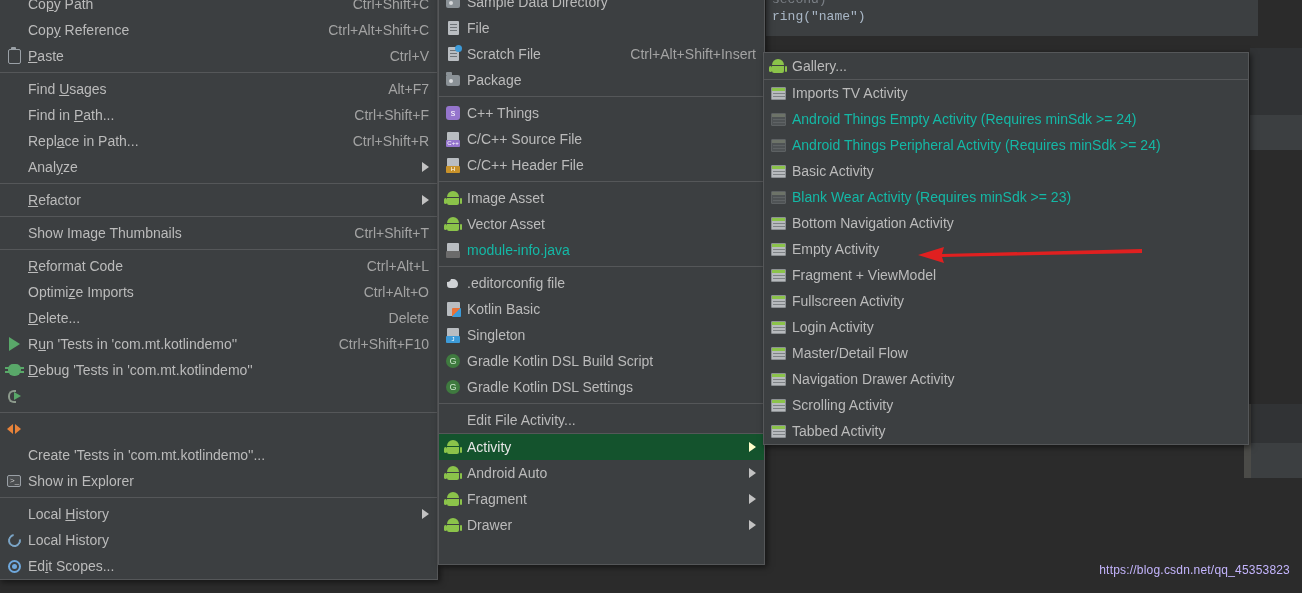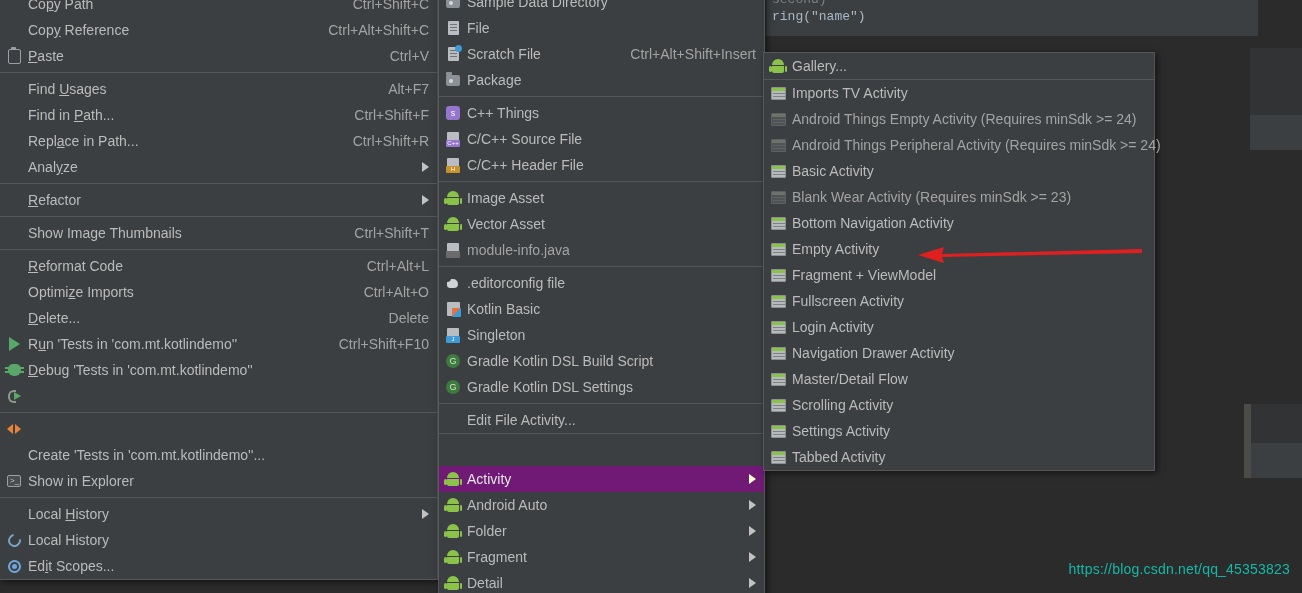--- a/index.html
+++ b/index.html
@@ -16,63 +16,63 @@
   #editor-bg{position:absolute;inset:0;background:#2b2b2b;}
   .bg-panel{position:absolute;background:#3c3f41;}
   .bg-code{
     position:absolute;
     font-family:"Liberation Mono", monospace;
     font-size:13px;color:#a9b7c6;white-space:pre;
   }
   .bg-strip{position:absolute;background:#313335;}
   .watermark{
     position:absolute;right:12px;bottom:16px;
-    color:#14b8a6;font-size:14px;letter-spacing:.2px;
+    color:#c4b5fd;font-size:12px;letter-spacing:.2px;
   }
   
   .menu{
     position:absolute;
     background:#3c3f41;
     border:1px solid #555759;
     box-shadow:2px 2px 6px rgba(0,0,0,.55);
     box-sizing:border-box;
     padding:0;
   }
   .mi{
     position:relative;
     display:flex;align-items:center;
     height:26px;
     padding:0 8px 0 0;
     white-space:nowrap;
     color:#bbbbbb;
     box-sizing:border-box;
   }
-  .mi.sel{background:#701a75;color:#e6e6e6;margin-top:32px;}
-  .mi.dis{color:#a3a3a3;}
+  .mi.sel{background:#14532d;color:#e6e6e6;}
+  .mi.dis{color:#14b8a6;}
   .mi .ico{
     width:28px;min-width:28px;height:26px;
     display:flex;align-items:center;justify-content:center;
   }
   .mi .lbl{flex:0 0 auto;font-size:14px;}
   .mi .spacer{flex:1 1 auto;min-width:14px;}
   .mi .acc{color:#a3a3a3;font-size:14px;padding-left:16px;}
   .mi .arrow{
     width:0;height:0;margin-left:10px;
     border-top:5px solid transparent;border-bottom:5px solid transparent;
     border-left:7px solid #c2c2c2;
   }
   .mi.sel .arrow{border-left-color:#ffffcc;}
   .sep{height:1px;background:#555759;margin:3px 0;}
   .sep0{height:1px;background:#555759;margin:0;}
   u{text-decoration:underline;}
 
   
   #menu-context{left:-1px;top:-10px;width:439px;}
   #menu-new{left:438px;top:-12px;width:327px;}
-  #menu-activity{left:763px;top:52px;width:392px;}
+  #menu-activity{left:763px;top:52px;width:486px;}
 
   
   .i-clip{width:11px;height:13px;border:1.6px solid #9aa0a6;border-radius:2px;position:relative;}
   .i-clip:before{content:"";position:absolute;left:2px;top:-3px;width:5px;height:3px;background:#9aa0a6;border-radius:1px;}
 
   .i-play{width:0;height:0;border-top:7px solid transparent;border-bottom:7px solid transparent;border-left:11px solid #59a869;}
   .i-bug{width:13px;height:12px;background:#59a869;border-radius:5px 5px 6px 6px;position:relative;}
   .i-bug:before{content:"";position:absolute;left:-3px;top:3px;width:19px;height:1.6px;background:#59a869;}
   .i-bug:after{content:"";position:absolute;left:-3px;top:7px;width:19px;height:1.6px;background:#59a869;}
   .i-cov{width:13px;height:13px;position:relative;}
@@ -445,68 +445,55 @@
   </div>
   <div class="mi">
     <span class="ico">
         <span class="i-droid">
           <i class="head"></i>
           <i class="body"></i>
           <i class="la"></i>
           <i class="ra"></i>
         </span>
       </span>
-    <span class="lbl">Folder</span>
+    <span class="lbl">Fragment</span>
     <span class="spacer"></span>
     <span class="arrow"></span>
   </div>
   <div class="mi">
     <span class="ico">
         <span class="i-droid">
           <i class="head"></i>
           <i class="body"></i>
           <i class="la"></i>
           <i class="ra"></i>
         </span>
       </span>
-    <span class="lbl">Fragment</span>
+    <span class="lbl">Drawer</span>
     <span class="spacer"></span>
     <span class="arrow"></span>
   </div>
+  <div class="mi">
+    <span class="ico"></span>
+
+    <span class="spacer"></span>
+
+  </div>
+</div>
+
+<div class="menu" id="menu-activity">
   <div class="mi">
     <span class="ico">
         <span class="i-droid">
           <i class="head"></i>
           <i class="body"></i>
           <i class="la"></i>
           <i class="ra"></i>
         </span>
       </span>
-    <span class="lbl">Detail</span>
-    <span class="spacer"></span>
-    <span class="arrow"></span>
-  </div>
-  <div class="mi">
-    <span class="ico"></span>
-
-    <span class="spacer"></span>
-
-  </div>
-</div>
-
-<div class="menu" id="menu-activity">
-  <div class="mi">
-    <span class="ico">
-        <span class="i-droid">
-          <i class="head"></i>
-          <i class="body"></i>
-          <i class="la"></i>
-          <i class="ra"></i>
-        </span>
-      </span>
     <span class="lbl">Gallery...</span>
     <span class="spacer"></span>
   </div>
   <div class="sep0"></div>
   <div class="mi">
     <span class="ico">
         <span class="i-actwin">
           <i class="bar"></i>
           <i class="l1"></i>
           <i class="l2"></i>
@@ -615,54 +602,43 @@
     <span class="spacer"></span>
   </div>
   <div class="mi">
     <span class="ico">
         <span class="i-actwin">
           <i class="bar"></i>
           <i class="l1"></i>
           <i class="l2"></i>
         </span>
       </span>
+    <span class="lbl">Master/Detail Flow</span>
+    <span class="spacer"></span>
+  </div>
+  <div class="mi">
+    <span class="ico">
+        <span class="i-actwin">
+          <i class="bar"></i>
+          <i class="l1"></i>
+          <i class="l2"></i>
+        </span>
+      </span>
     <span class="lbl">Navigation Drawer Activity</span>
     <span class="spacer"></span>
   </div>
   <div class="mi">
     <span class="ico">
         <span class="i-actwin">
           <i class="bar"></i>
           <i class="l1"></i>
           <i class="l2"></i>
         </span>
       </span>
-    <span class="lbl">Master/Detail Flow</span>
-    <span class="spacer"></span>
-  </div>
-  <div class="mi">
-    <span class="ico">
-        <span class="i-actwin">
-          <i class="bar"></i>
-          <i class="l1"></i>
-          <i class="l2"></i>
-        </span>
-      </span>
     <span class="lbl">Scrolling Activity</span>
-    <span class="spacer"></span>
-  </div>
-  <div class="mi">
-    <span class="ico">
-        <span class="i-actwin">
-          <i class="bar"></i>
-          <i class="l1"></i>
-          <i class="l2"></i>
-        </span>
-      </span>
-    <span class="lbl">Settings Activity</span>
     <span class="spacer"></span>
   </div>
   <div class="mi">
     <span class="ico">
         <span class="i-actwin">
           <i class="bar"></i>
           <i class="l1"></i>
           <i class="l2"></i>
         </span>
       </span>

